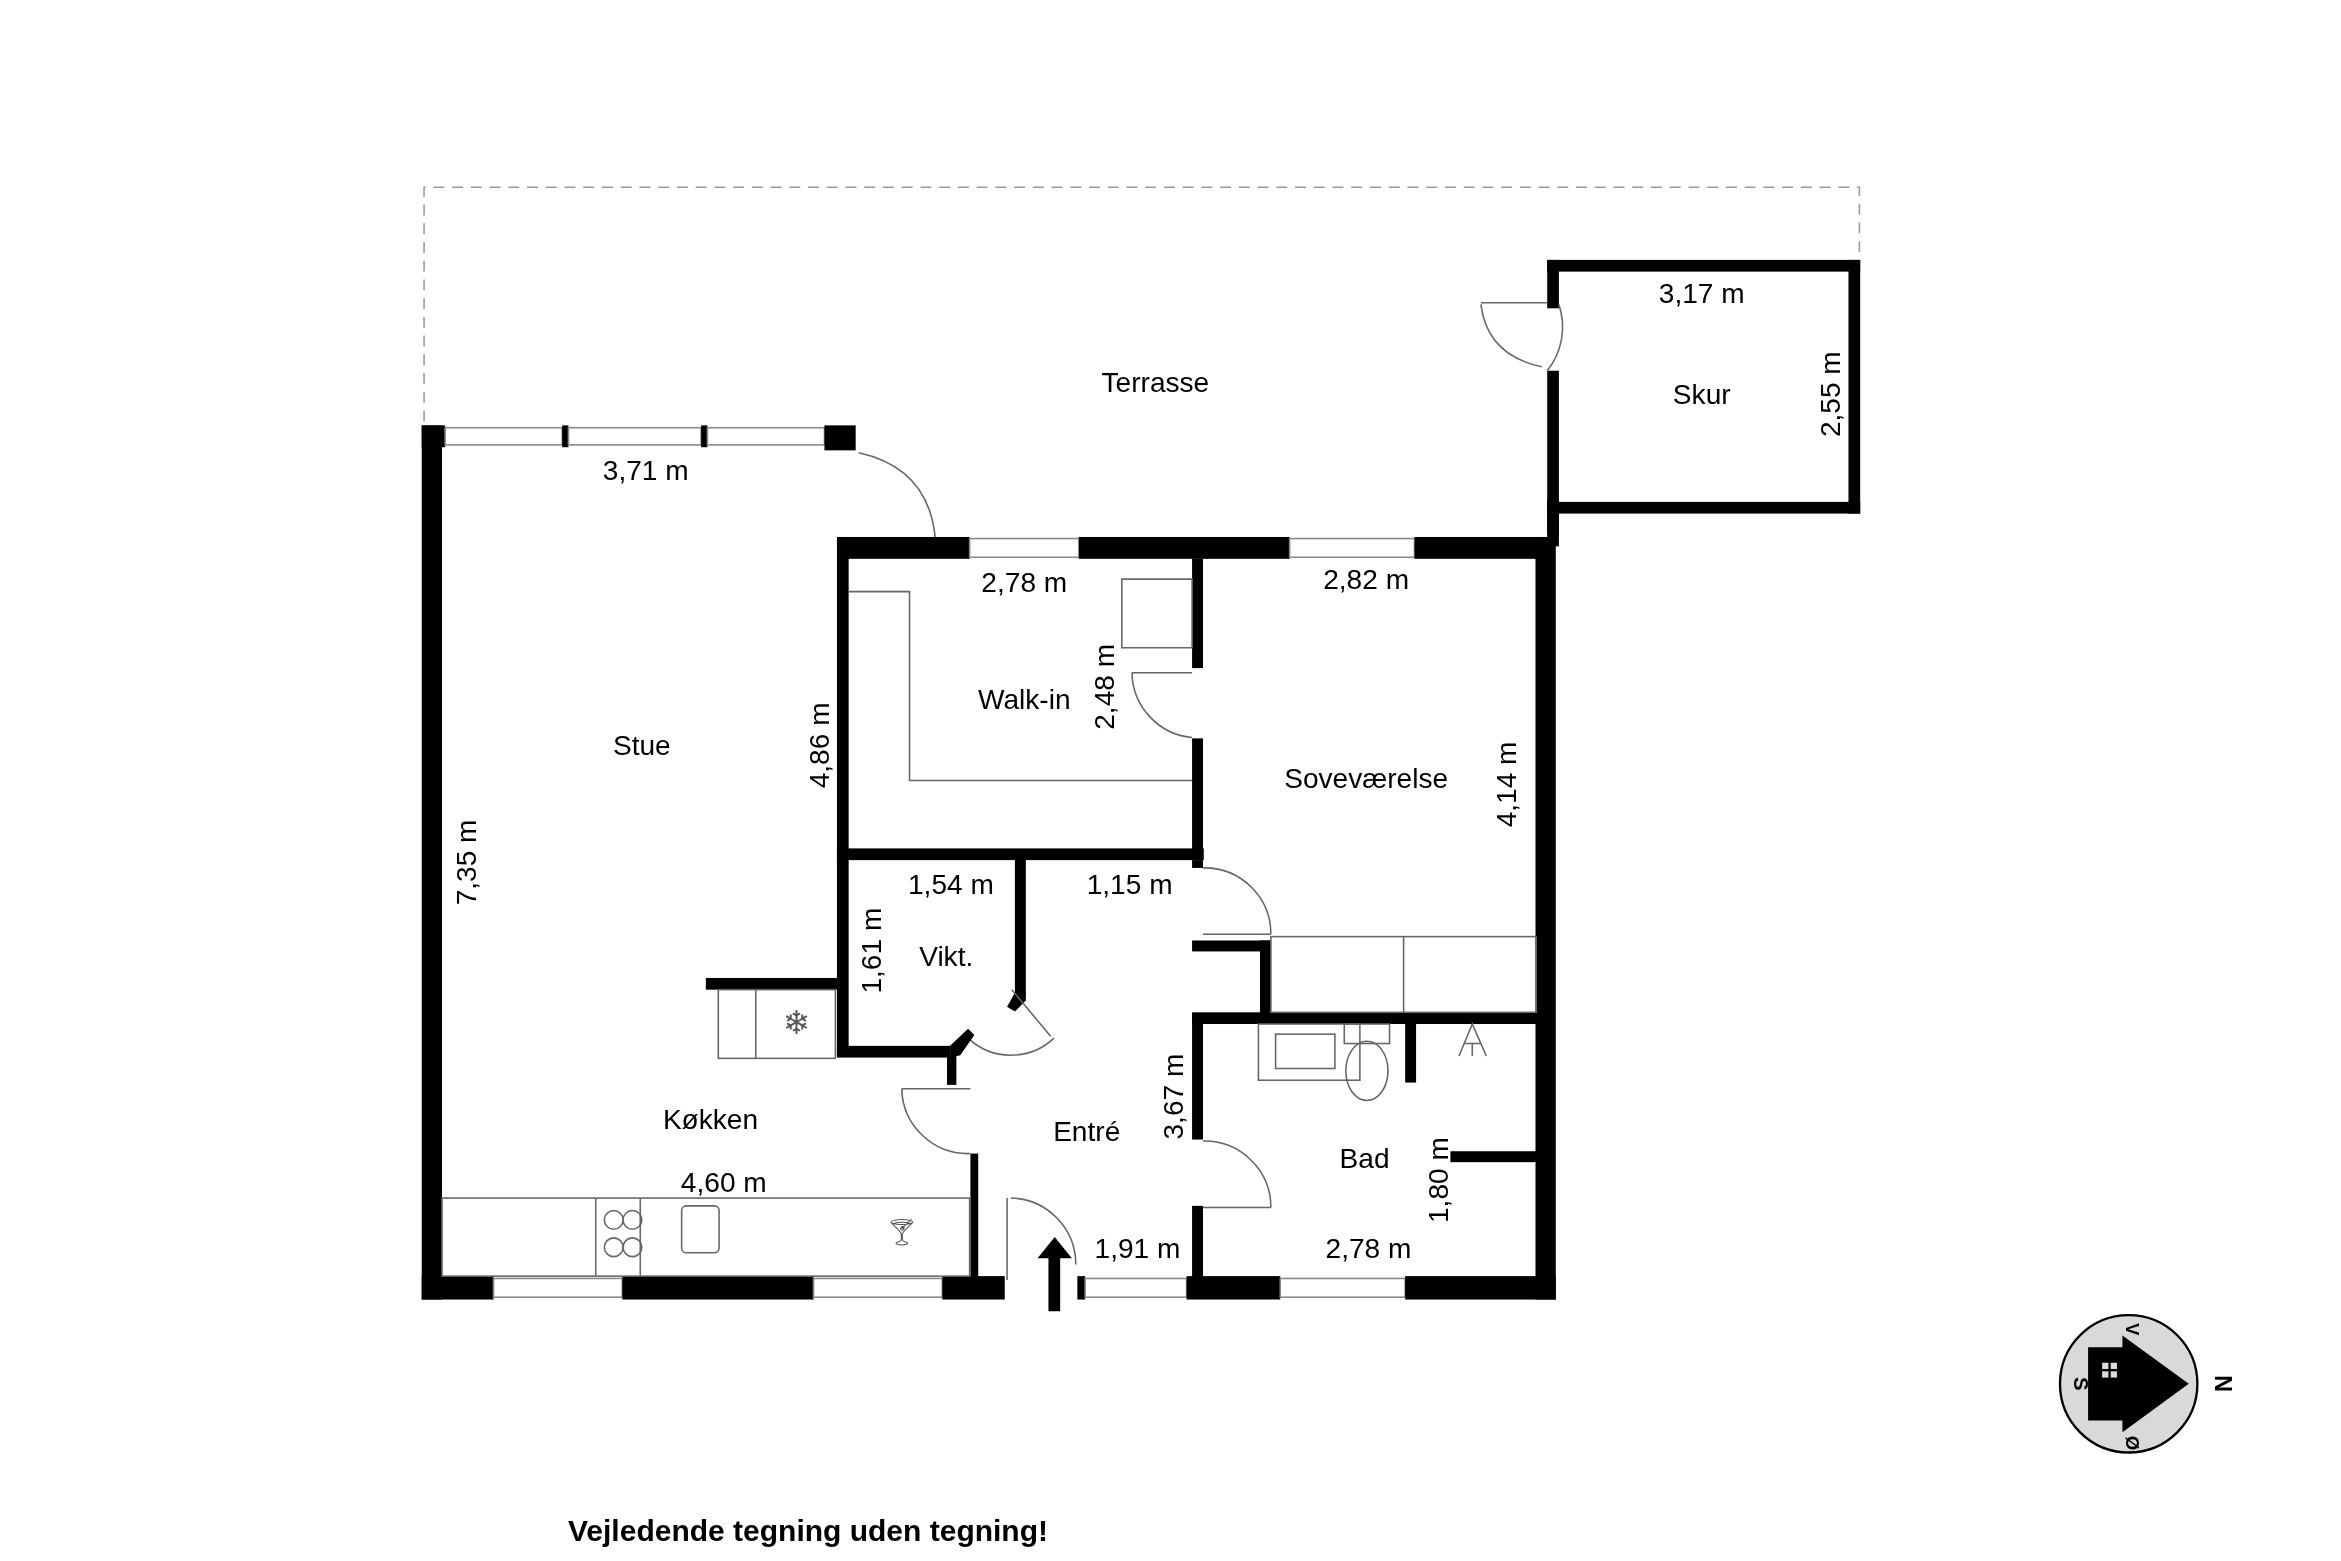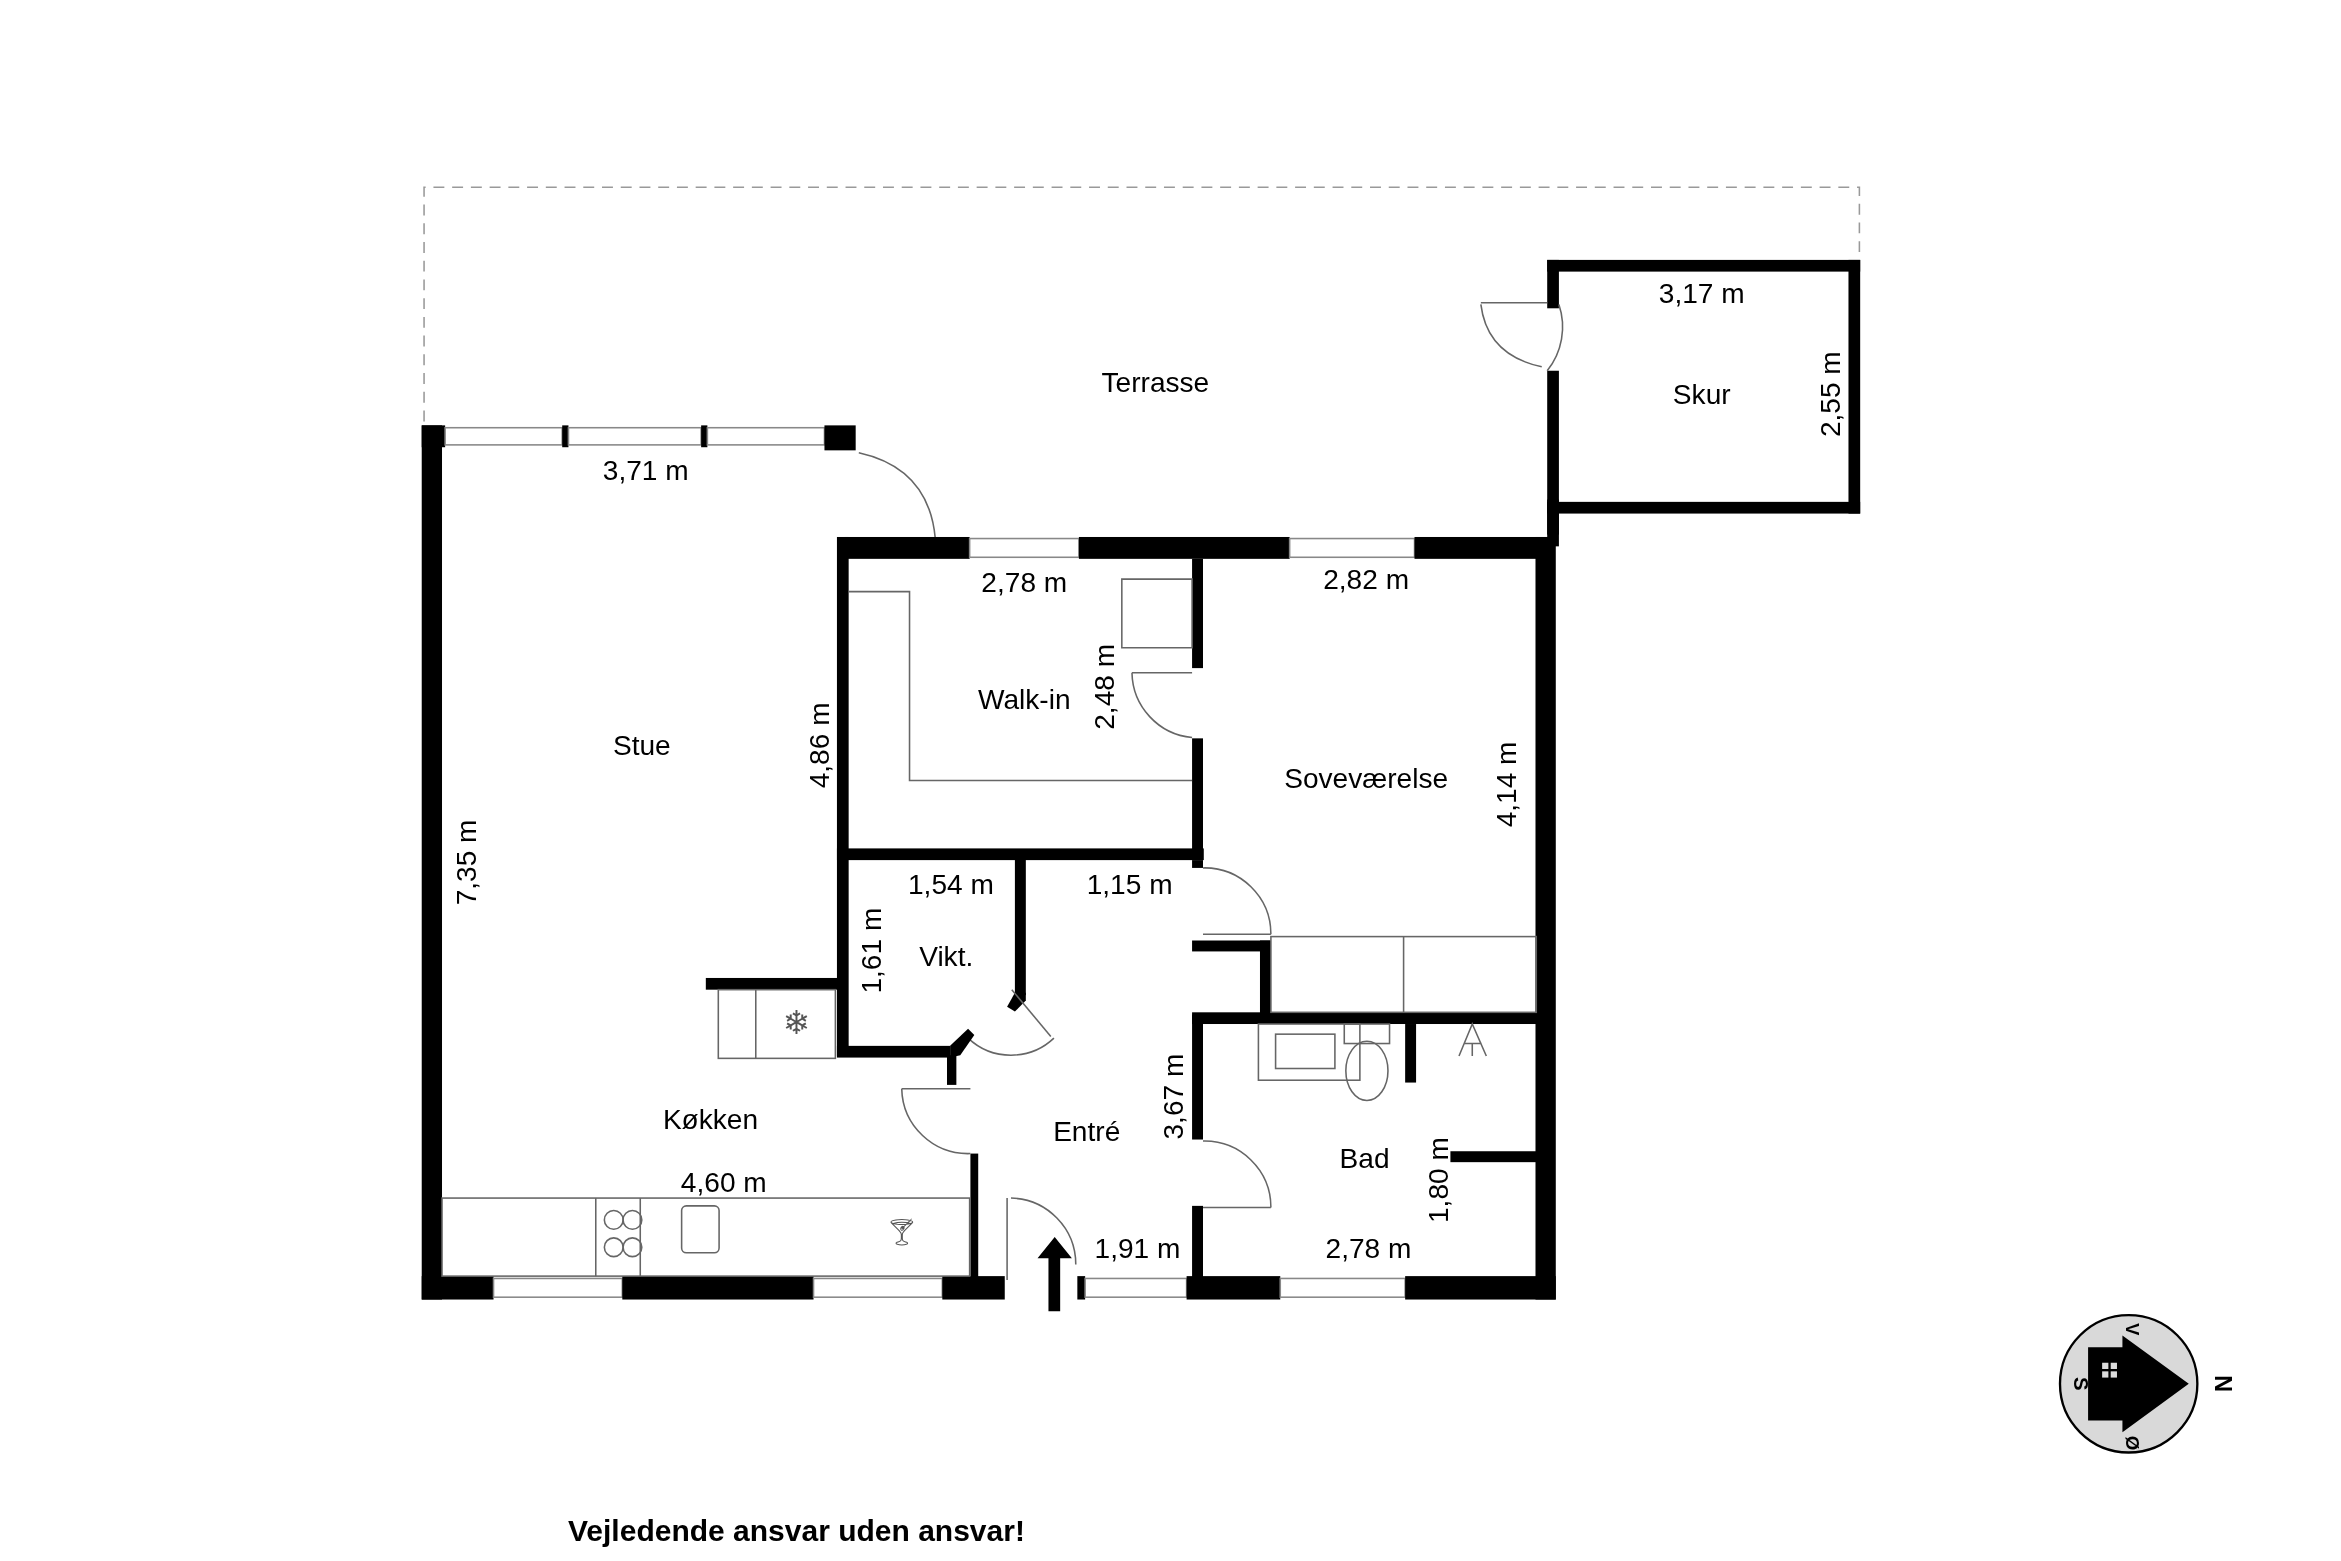--- a/index.html
+++ b/index.html
@@ -186,14 +186,14 @@
       <rect x="-34" y="-16" width="8" height="8"></rect>
         <rect x="-23" y="-16" width="8" height="8"></rect>
     </g>
     <text x="0" y="0" font-size="30" font-weight="bold" text-anchor="middle" transform="translate(110 0) rotate(90)">N</text>
     <text x="0" y="0" font-size="26" font-weight="bold" text-anchor="middle" transform="translate(-70 0) rotate(90)">S</text>
     <text x="0" y="0" font-size="24" font-weight="bold" text-anchor="middle" transform="translate(-4 76) rotate(90)">Ø</text>
     <text x="0" y="0" font-size="24" font-weight="bold" text-anchor="middle" transform="translate(-4 -70) rotate(90)">V</text>
   </g>
 </svg>
 
-<div class="disclaimer">Vejledende ansvar uden ansvar!</div>
+<div class="disclaimer">Vejledende tegning uden tegning!</div>
 
 
 </body></html>

